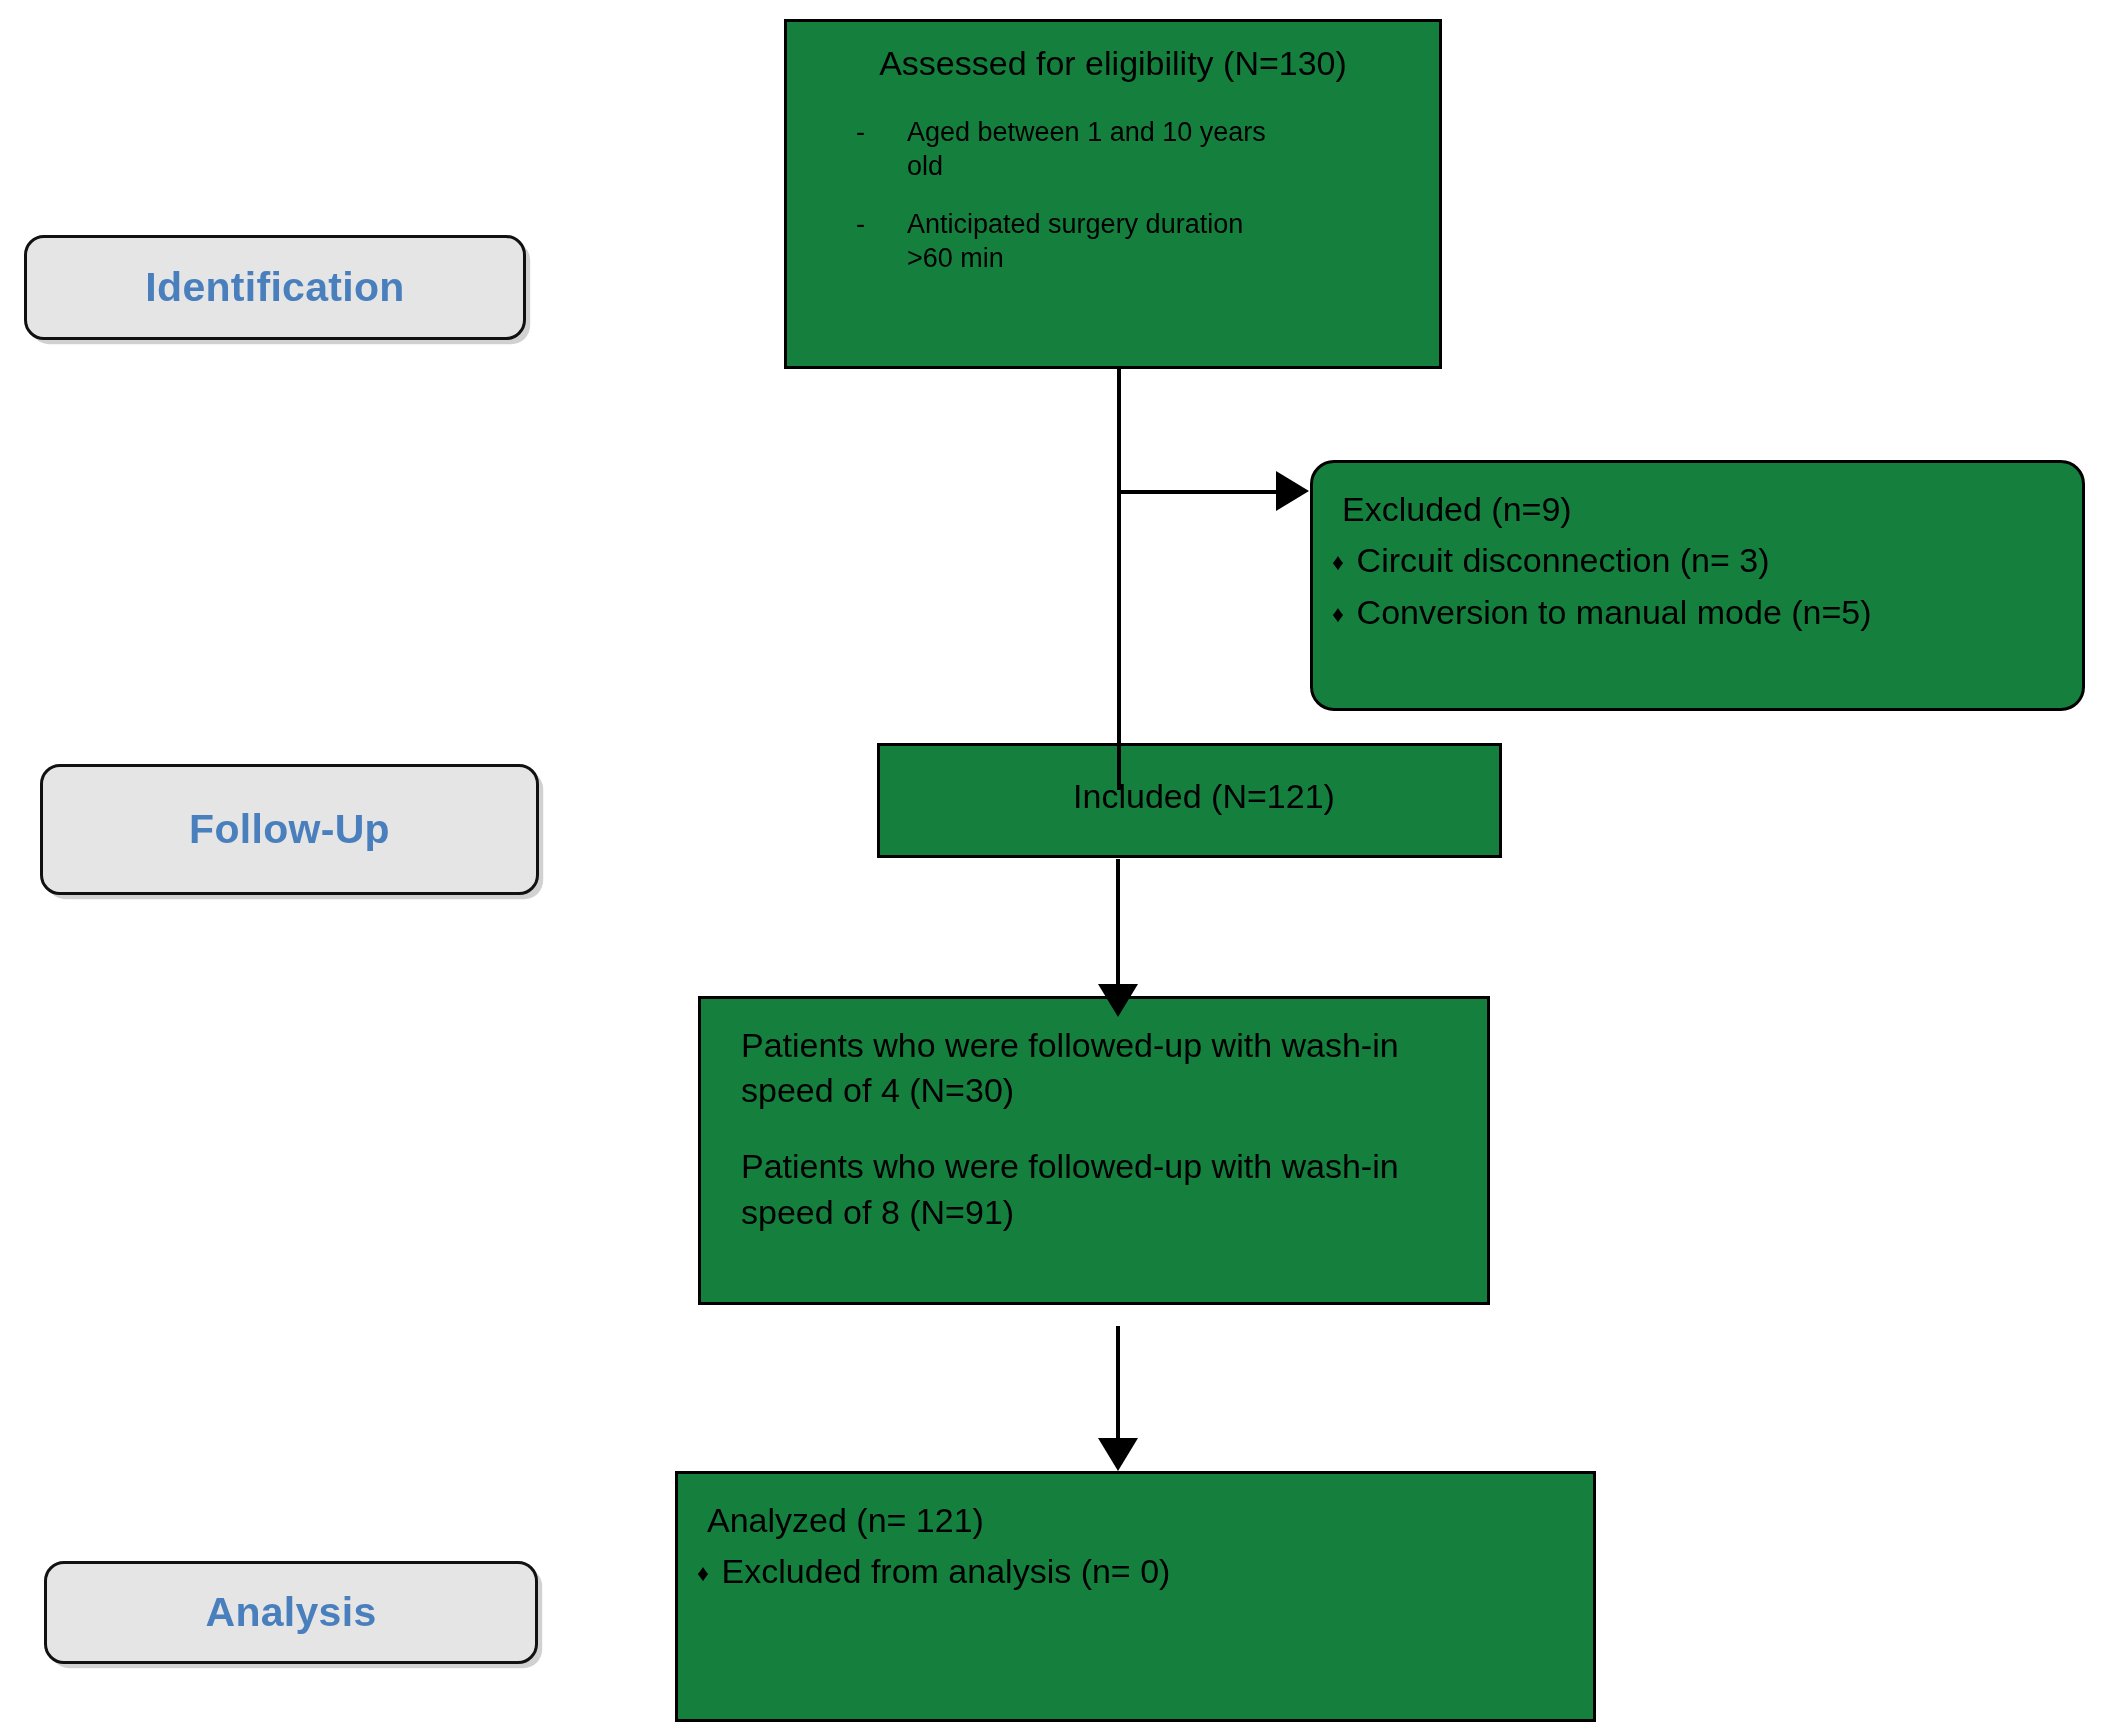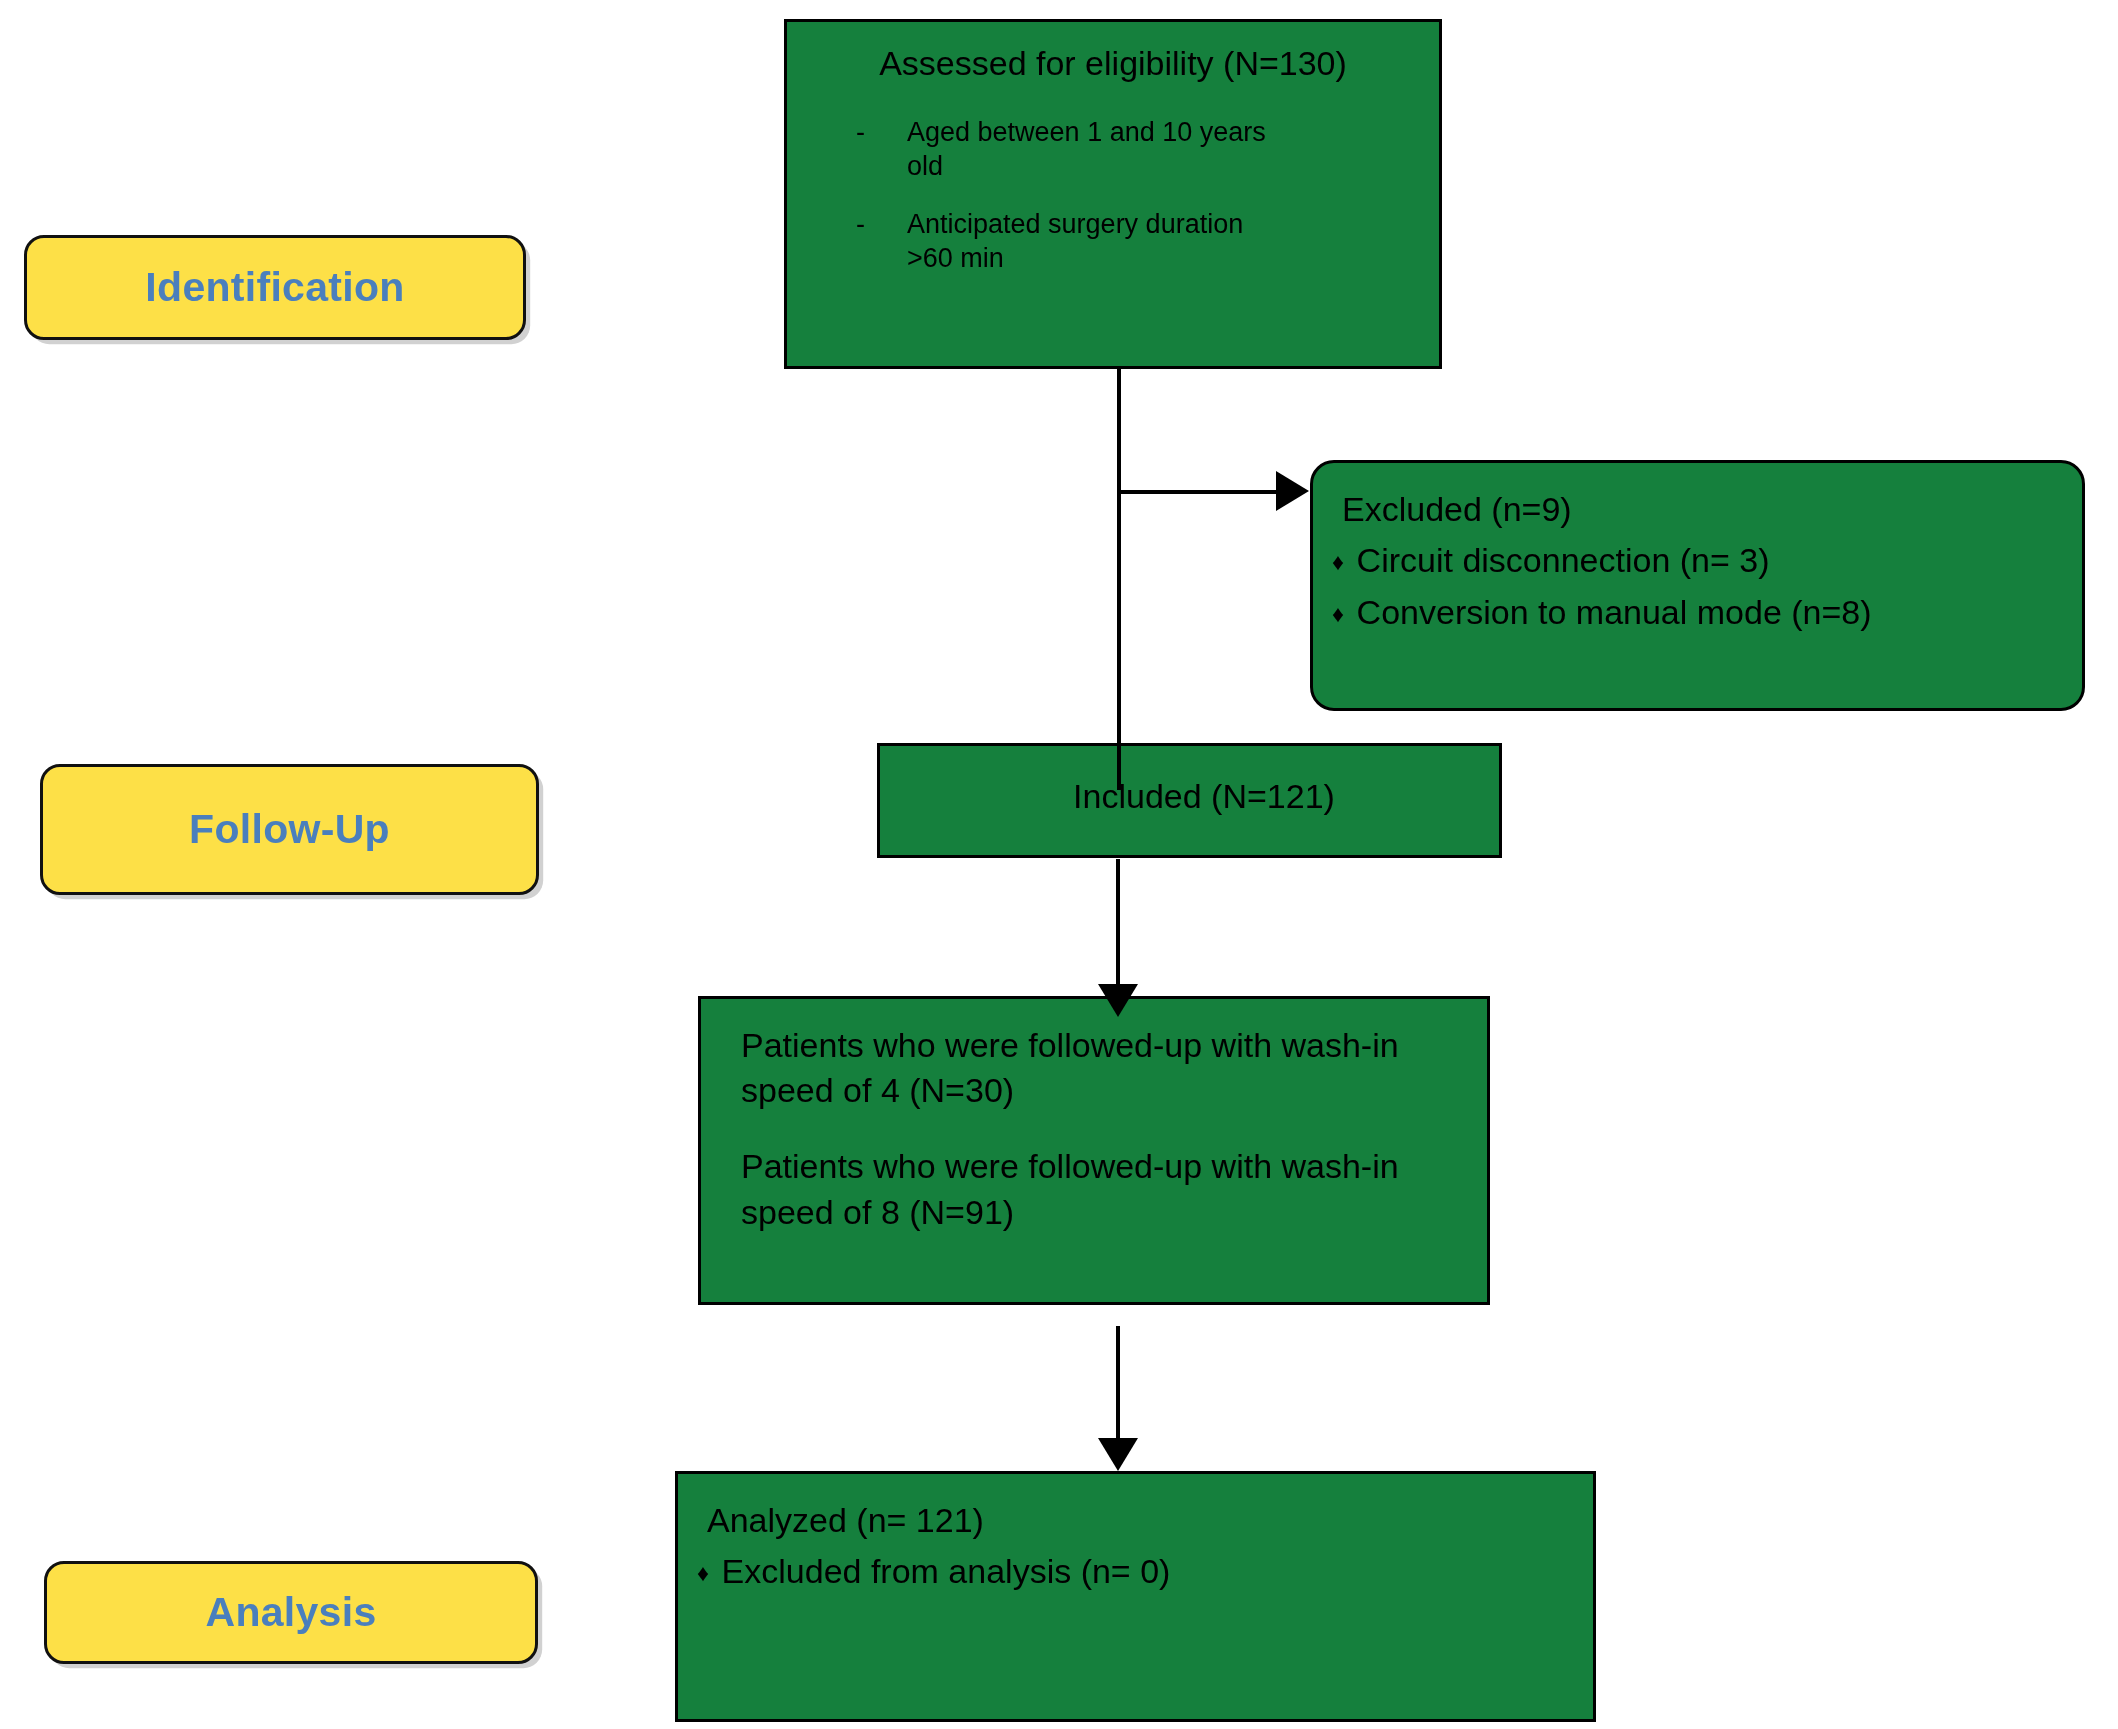--- a/index.html
+++ b/index.html
@@ -13,21 +13,21 @@
     width: 2119px;
     height: 1729px;
     background: #ffffff;
     font-family: "Liberation Sans", sans-serif;
     overflow: hidden;
   }
 
   
   .stage-badge {
     position: absolute;
-    background: #fde047;
+    background: #e5e5e5;
     border: 3.7px solid #111111;
     border-radius: 20px;
     box-sizing: border-box;
     display: flex;
     align-items: center;
     justify-content: center;
     box-shadow: 5.3px 5.3px 0 -1.1px rgba(0,0,0,0.18);
   }
   .stage-badge .stage-label {
     color: #4a7fbd;
@@ -194,21 +194,21 @@
 
   <div class="flow-box" id="box-excluded">
     <div class="box-heading">Excluded (n=9)</div>
     <ul class="bullet-list">
       <li>
         <span class="diamond">♦</span>
         <span>Circuit disconnection (n= 3)</span>
       </li>
       <li>
         <span class="diamond">♦</span>
-        <span>Conversion to manual mode (n=8)</span>
+        <span>Conversion to manual mode (n=5)</span>
       </li>
     </ul>
   </div>
 
   <div class="flow-box" id="box-included">
     <div class="box-title-centered">Included (N=121)</div>
   </div>
 
   <div class="flow-box" id="box-followed">
     <div class="para-block">

